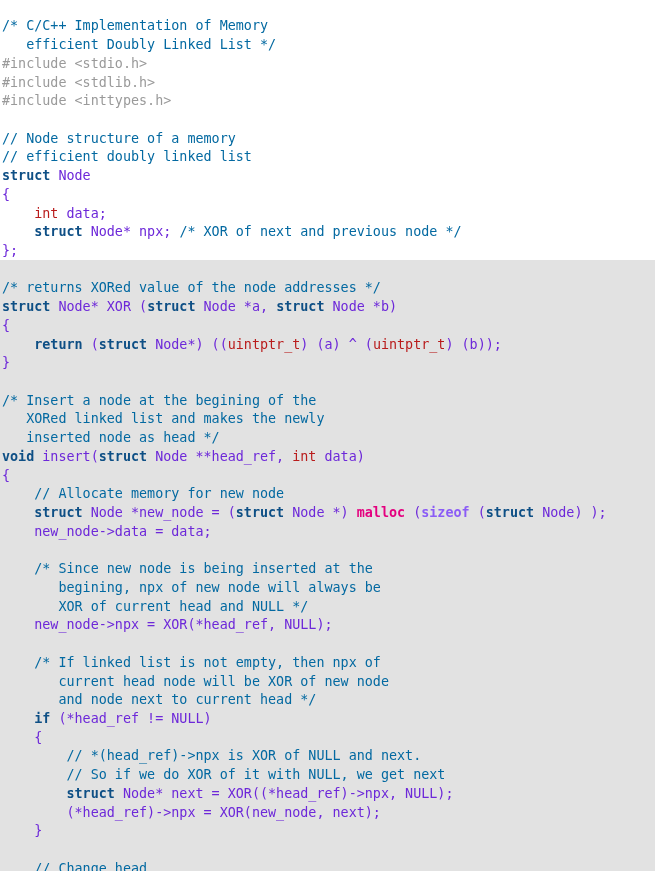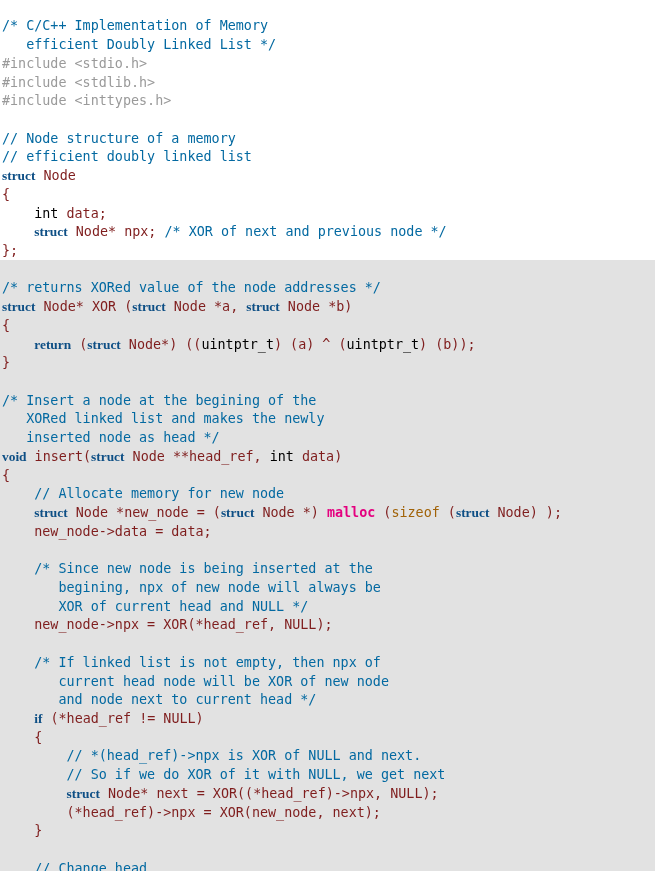--- a/index.html
+++ b/index.html
@@ -43,25 +43,25 @@
   }
 
   .ln {
     height: 18.72px;
     white-space: pre;
   }
 
   
   .cm   { color: #0369a1; }                      
   .pp   { color: #9a9a9a; text-align: center; }                      
-  .kw   { color: #0e4f85; font-weight: bold; font-family: Liberation Serif, serif; }   
-  .ty   { color: #000000; }                      
-  .szf  { color: #a16207; font-weight: normal; }   
+  .kw   { color: #0e4f85; font-weight: bold; }   
+  .ty   { color: #b91c1c; }                      
+  .szf  { color: #8b5cf6; font-weight: bold; }   
   .fn   { color: #e4007f; font-weight: bold; text-align: right; }   
-  .pl   { color: #7f1d1d; }                      
+  .pl   { color: #6d28d9; }                      
 </style>
 </head>
 <body>
 
 <div id="code-listing">
   <div id="shade-band" style="top: 247px; background: rgb(226, 226, 226);"></div>
   <pre id="code-lines"><div class="ln"><span class="cm">/* C/C++ Implementation of Memory</span></div><div class="ln"><span class="cm">   efficient Doubly Linked List */</span></div><div class="ln"><span class="pp">#include &lt;stdio.h&gt;</span></div><div class="ln"><span class="pp">#include &lt;stdlib.h&gt;</span></div><div class="ln"><span class="pp">#include &lt;inttypes.h&gt;</span></div><div class="ln">&nbsp;</div><div class="ln"><span class="cm">// Node structure of a memory</span></div><div class="ln"><span class="cm">// efficient doubly linked list</span></div><div class="ln"><span class="kw">struct</span><span class="pl"> Node</span></div><div class="ln"><span class="pl">{</span></div><div class="ln"><span class="pl">    </span><span class="ty">int</span><span class="pl"> data;</span></div><div class="ln"><span class="pl">    </span><span class="kw">struct</span><span class="pl"> Node* npx; </span><span class="cm">/* XOR of next and previous node */</span></div><div class="ln"><span class="pl">};</span></div><div class="ln">&nbsp;</div><div class="ln"><span class="cm">/* returns XORed value of the node addresses */</span></div><div class="ln"><span class="kw">struct</span><span class="pl"> Node* XOR (</span><span class="kw">struct</span><span class="pl"> Node *a, </span><span class="kw">struct</span><span class="pl"> Node *b)</span></div><div class="ln"><span class="pl">{</span></div><div class="ln"><span class="pl">    </span><span class="kw">return</span><span class="pl"> (</span><span class="kw">struct</span><span class="pl"> Node*) ((</span><span class="ty">uintptr_t</span><span class="pl">) (a) ^ (</span><span class="ty">uintptr_t</span><span class="pl">) (b));</span></div><div class="ln"><span class="pl">}</span></div><div class="ln">&nbsp;</div><div class="ln"><span class="cm">/* Insert a node at the begining of the</span></div><div class="ln"><span class="cm">   XORed linked list and makes the newly</span></div><div class="ln"><span class="cm">   inserted node as head */</span></div><div class="ln"><span class="kw">void</span><span class="pl"> insert(</span><span class="kw">struct</span><span class="pl"> Node **head_ref, </span><span class="ty">int</span><span class="pl"> data)</span></div><div class="ln"><span class="pl">{</span></div><div class="ln"><span class="pl">    </span><span class="cm">// Allocate memory for new node</span></div><div class="ln"><span class="pl">    </span><span class="kw">struct</span><span class="pl"> Node *new_node = (</span><span class="kw">struct</span><span class="pl"> Node *) </span><span class="fn">malloc</span><span class="pl"> (</span><span class="szf">sizeof</span><span class="pl"> (</span><span class="kw">struct</span><span class="pl"> Node) );</span></div><div class="ln"><span class="pl">    new_node-&gt;data = data;</span></div><div class="ln">&nbsp;</div><div class="ln"><span class="pl">    </span><span class="cm">/* Since new node is being inserted at the</span></div><div class="ln"><span class="cm">       begining, npx of new node will always be</span></div><div class="ln"><span class="cm">       XOR of current head and NULL */</span></div><div class="ln"><span class="pl">    new_node-&gt;npx = XOR(*head_ref, NULL);</span></div><div class="ln">&nbsp;</div><div class="ln"><span class="pl">    </span><span class="cm">/* If linked list is not empty, then npx of</span></div><div class="ln"><span class="cm">       current head node will be XOR of new node</span></div><div class="ln"><span class="cm">       and node next to current head */</span></div><div class="ln"><span class="pl">    </span><span class="kw">if</span><span class="pl"> (*head_ref != NULL)</span></div><div class="ln"><span class="pl">    {</span></div><div class="ln"><span class="pl">        </span><span class="cm">// *(head_ref)-&gt;npx is XOR of NULL and next.</span></div><div class="ln"><span class="pl">        </span><span class="cm">// So if we do XOR of it with NULL, we get next</span></div><div class="ln"><span class="pl">        </span><span class="kw">struct</span><span class="pl"> Node* next = XOR((*head_ref)-&gt;npx, NULL);</span></div><div class="ln"><span class="pl">        (*head_ref)-&gt;npx = XOR(new_node, next);</span></div><div class="ln"><span class="pl">    }</span></div><div class="ln">&nbsp;</div><div class="ln"><span class="pl">    </span><span class="cm">// Change head</span></div></pre>
 </div>
 
 </body></html>

